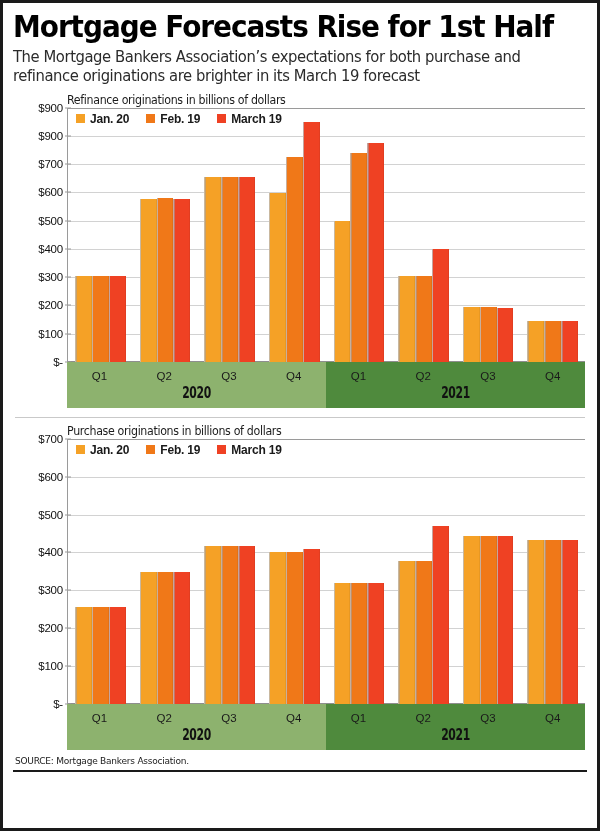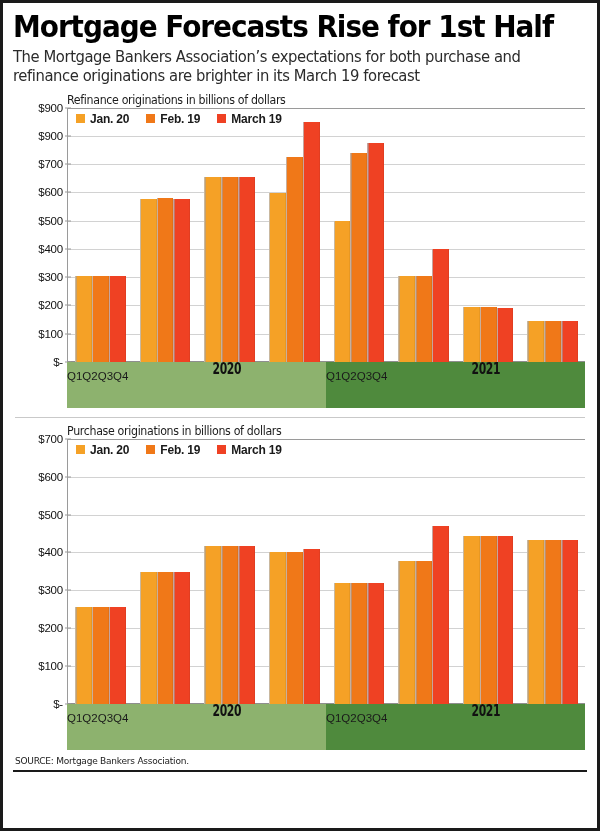--- a/index.html
+++ b/index.html
@@ -147,21 +147,21 @@
     position: relative;
     margin-left: 54px;
     margin-right: 2px;
     height: 46px;
     display: flex;
   }
   .year-band {
     flex: 1 1 0;
     position: relative;
     display: flex;
-    flex-direction: row;
+    flex-direction: column;
   }
   .quarters {
     display: flex;
     height: 24px;
     align-items: center;
   }
   .quarter {
     flex: 1 1 0;
     text-align: center;
     font-size: 11.5px;

